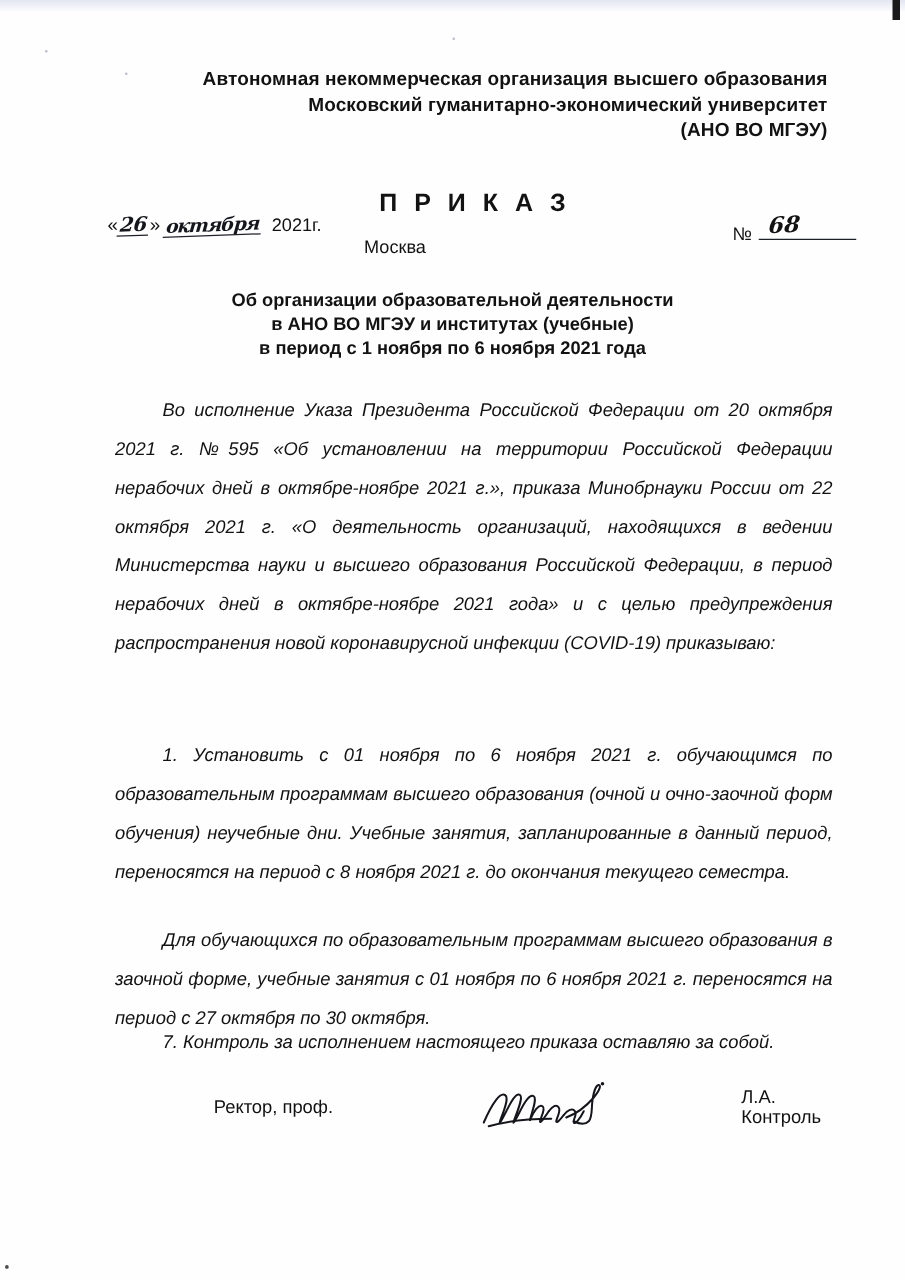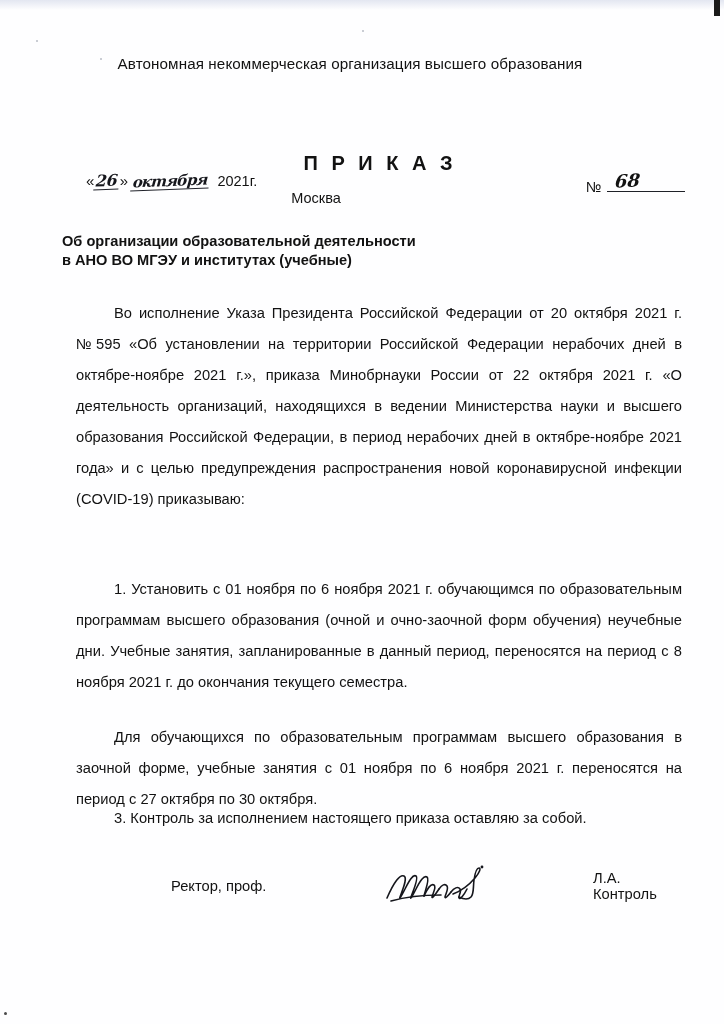--- a/index.html
+++ b/index.html
@@ -37,24 +37,24 @@
   }
   .scan-speck {
     position: absolute;
     background: #b9bcc6;
     border-radius: 50%;
   }
 
   
   .org-header {
     position: absolute;
-    top: 54px; left: 50px;
+    top: 54px; left: 62px;
     width: 600px;
-    text-align: center;
-    font-weight: normal;
+    text-align: right;
+    font-weight: bold;
     font-size: 15.2px;
     line-height: 20.5px;
     letter-spacing: .1px;
   }
 
   
   .prikaz-word {
     position: absolute;
     top: 152px; left: 18px;
     width: 724px;
@@ -120,37 +120,37 @@
     font-size: 18px;
     transform: skewX(-8deg) rotate(-3deg);
     line-height: 1;
   }
 
   
   .subject {
     position: absolute;
     top: 232px; left: 62px;
     width: 600px;
-    text-align: left;
+    text-align: center;
     font-weight: bold;
     font-size: 14.6px;
     line-height: 19px;
   }
 
   
   .body-block {
     position: absolute;
     left: 76px;
     width: 606px;
     font-size: 14.7px;
     line-height: 31px;
     text-align: justify;
     text-justify: inter-word;
   }
-  .body-block p { margin: 0; }
+  .body-block p { margin: 16px; font-style: italic; }
   .body-block p.ind { text-indent: 38px; }
   #para-intro  { top: 298px; }
   #para-one    { top: 574px; }
   #para-two    { top: 722px; }
   #para-three  { top: 805px; line-height: 26px; }
 
   
   .sign-row {
     position: absolute;
     top: 864px; left: 76px;
@@ -175,20 +175,22 @@
 
   <div class="scan-tint"></div>
   <div class="scan-mark"></div>
   <div class="scan-speck" style="top:40px;left:36px;width:2px;height:2px;"></div>
   <div class="scan-speck" style="top:30px;left:362px;width:2px;height:2px;"></div>
   <div class="scan-speck" style="top:58px;left:100px;width:2px;height:2px;"></div>
   <div class="scan-speck" style="top:1012px;left:4px;width:3px;height:3px;background:#4a4a4a;"></div>
 
   <div class="org-header">
     <div>Автономная некоммерческая организация высшего образования</div>
+    <div>Московский гуманитарно-экономический университет</div>
+    <div>(АНО ВО МГЭУ)</div>
   </div>
 
   <div class="prikaz-word">П Р И К А З</div>
   <div class="city">Москва</div>
 
   <div class="date-line">
     <span class="quote">«</span>
       <span class="hw hw-day">26</span>
       <span class="quote">»</span>
       <span class="hw hw-month">октября</span>
@@ -198,36 +200,37 @@
   <div class="number-line">
     <span>№</span>
     <span class="num-underline">
       <span class="hw-num">68</span>
     </span>
   </div>
 
   <div class="subject">
     <div>Об организации образовательной деятельности</div>
     <div>в АНО ВО МГЭУ и институтах (учебные)</div>
+    <div>в период с 1 ноября по 6 ноября 2021 года</div>
   </div>
 
   <div class="body-block" id="para-intro">
     <p class="ind">Во исполнение Указа Президента Российской Федерации от 20 октября 2021 г. №595 «Об установлении на территории Российской Федерации нерабочих дней в октябре-ноябре 2021 г.», приказа Минобрнауки России от 22 октября 2021 г. «О деятельность организаций, находящихся в ведении Министерства науки и высшего образования Российской Федерации, в период нерабочих дней в октябре-ноябре 2021 года» и с целью предупреждения распространения новой коронавирусной инфекции (COVID-19) приказываю:</p>
   </div>
 
   <div class="body-block" id="para-one">
     <p class="ind">1. Установить с 01 ноября по 6 ноября 2021 г. обучающимся по образовательным программам высшего образования (очной и очно-заочной форм обучения) неучебные дни. Учебные занятия, запланированные в данный период, переносятся на период с 8 ноября 2021 г. до окончания текущего семестра.</p>
   </div>
 
   <div class="body-block" id="para-two">
     <p class="ind">Для обучающихся по образовательным программам высшего образования в заочной форме, учебные занятия с 01 ноября по 6 ноября 2021 г. переносятся на период с 27 октября по 30 октября.</p>
   </div>
 
   <div class="body-block" id="para-three">
-    <p class="ind">3. Контроль за исполнением настоящего приказа оставляю за собой.</p>
+    <p class="ind">7. Контроль за исполнением настоящего приказа оставляю за собой.</p>
   </div>
 
   <div class="sign-row">
     <div class="sign-title">Ректор, проф.</div>
     <div class="sign-graphic">
       <svg width="180" height="44" viewBox="0 0 180 44" aria-hidden="true">
         <g fill="none" stroke="#15161c" stroke-width="1.6" stroke-linecap="round" stroke-linejoin="round">
           <path d="M6 34 C 13 18, 19 10, 23 12 C 27 14, 21 27, 19 33 C 18 36, 20 33, 24 25 C 28 17, 32 10, 35 12 C 38 14, 32 27, 30 33 C 29 36, 31 33, 35 25 C 39 17, 43 11, 46 13 C 49 15, 44 27, 43 32"></path>
           <path d="M43 32 C 46 25, 50 19, 53 21 C 56 23, 51 31, 51 33 C 51 35, 54 31, 58 25"></path>
           <path d="M58 25 C 61 21, 64 19, 66 22 C 68 25, 64 31, 64 33 C 64 35, 67 32, 70 28"></path>

